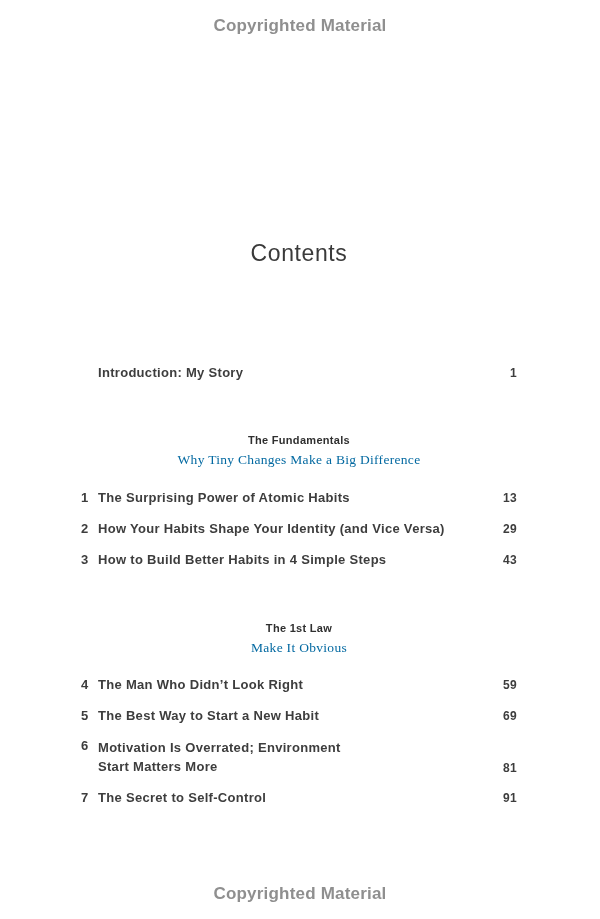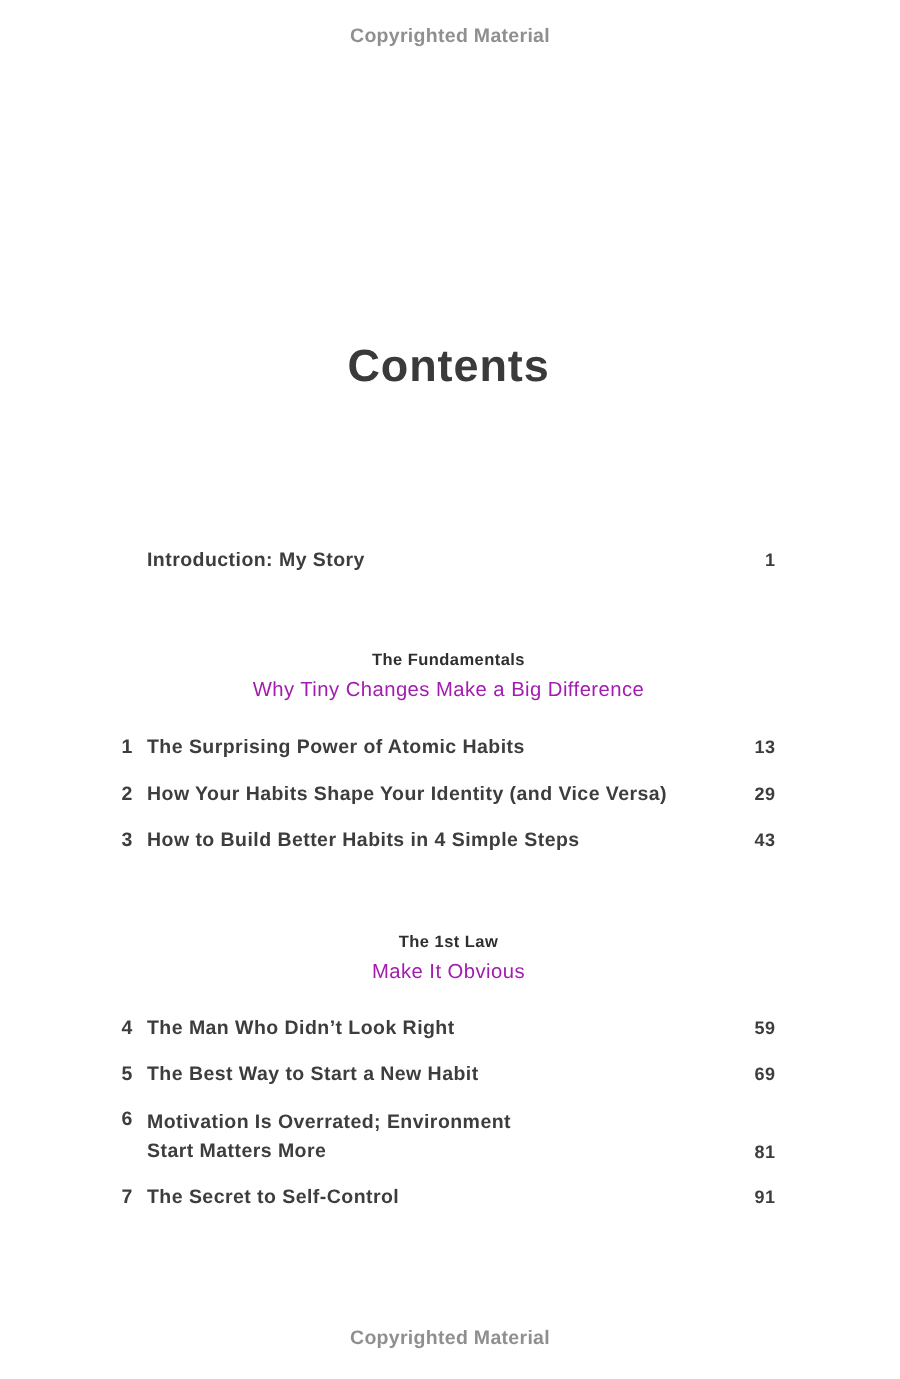--- a/index.html
+++ b/index.html
@@ -9,35 +9,35 @@
     height: 919px;
     background: #ffffff;
     font-family: "Liberation Sans", sans-serif;
     color: #3d3d3d;
     overflow: hidden;
   }
   .copyright {
     position: absolute;
     left: 0; right: 0;
     text-align: center;
-    font-size: 13px;
+    font-size: 17px;
     font-weight: bold;
     letter-spacing: 0.2px;
     color: #8f8f8f;
   }
   .copyright.top { top: 16px; }
   .copyright.bottom { top: 884px; }
   .book-title {
     position: absolute;
     left: 81px;
     width: 436px;
-    top: 228px;
+    top: 240px;
     text-align: center;
-    font-size: 30px;
-    font-weight: 700;
+    font-size: 23px;
+    font-weight: 400;
     letter-spacing: 0.6px;
     color: #3a3a3a;
   }
   .toc {
     position: absolute;
     left: 81px;
     top: 365px;
     width: 436px;
     height: 450px;
     font-size: 13px;
@@ -76,23 +76,24 @@
     display: block;
     font-weight: bold;
     font-size: 11px;
     color: #2f2f2f;
     line-height: 20px;
     letter-spacing: 0.3px;
   }
   .section-header .sub {
     display: block;
     font-size: 13.5px;
-    color: #a21caf;
+    color: #0369a1;
     line-height: 19px;
     letter-spacing: 0.3px;
+    font-family: Liberation Serif, serif;
   }
 </style>
 </head>
 <body>
 
 <div class="page">
 
   <div class="copyright top">Copyrighted Material</div>
 
   <h1 class="book-title" style="margin:0;">Contents</h1>

